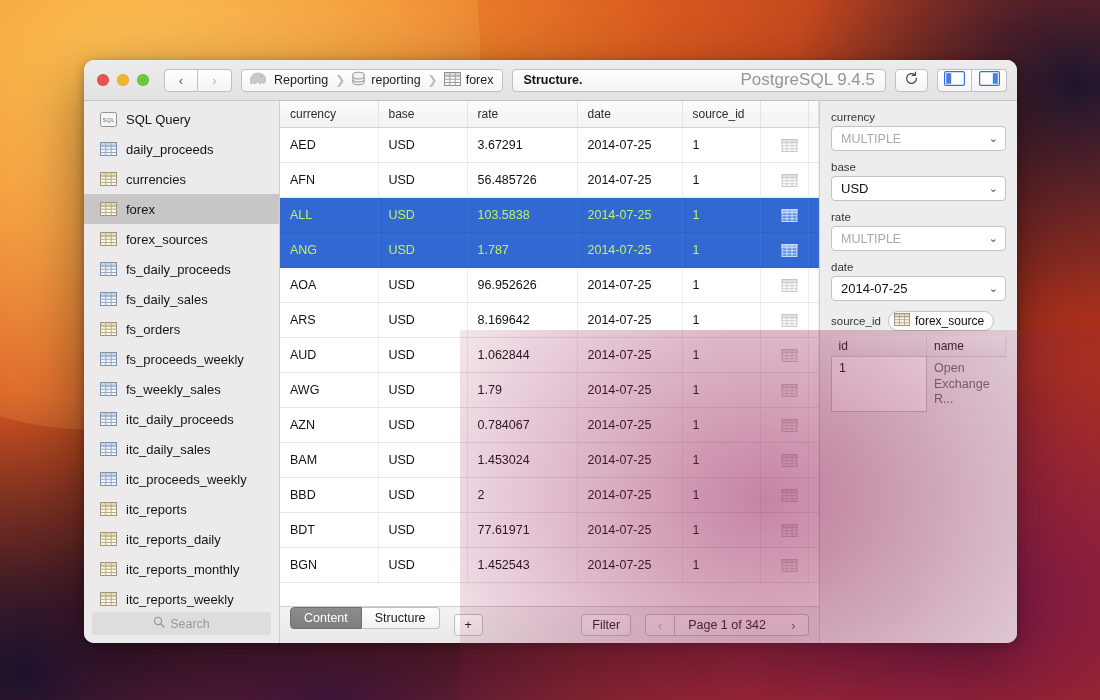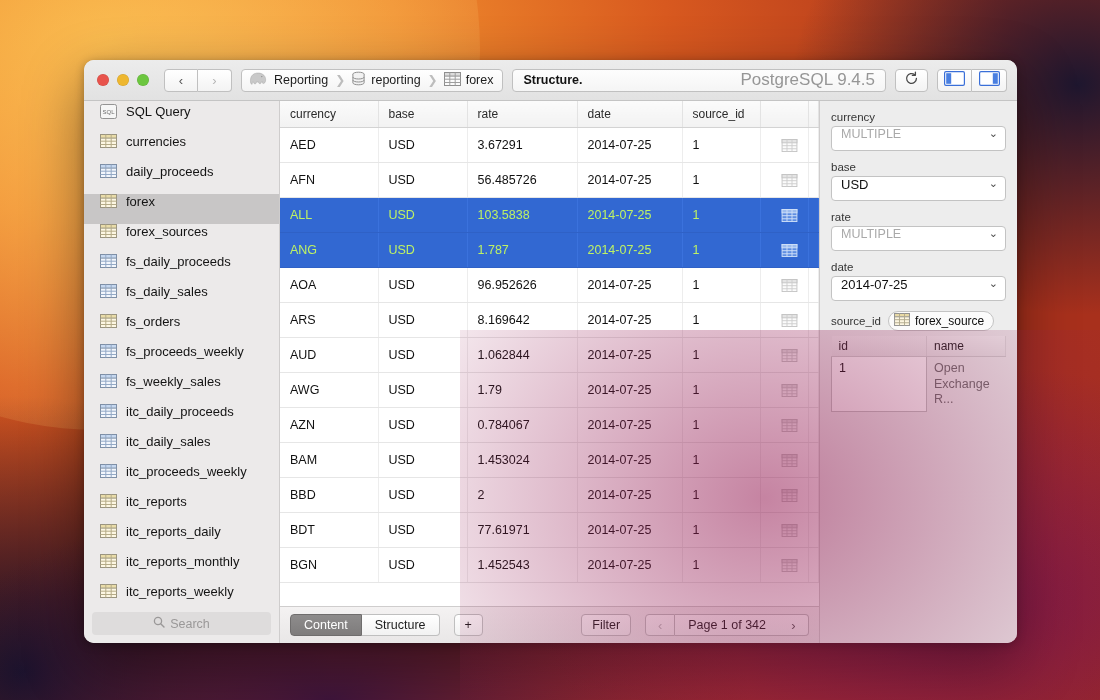--- a/index.html
+++ b/index.html
@@ -128,21 +128,21 @@
   #sidebar {
     width: 196px; flex: 0 0 196px;
     background: #eceaea;
     display: flex; flex-direction: column;
     border-right: 1px solid #cfcdcd;
     min-height: 0;
   }
   #sidebar-list { flex: 1; overflow: hidden; padding-top: 3px; }
   .side-item {
     height: 30px;
-    display: flex; 
+    display: flex; align-items: center;
     gap: 9px;
     padding: 0 10px 0 16px;
     font-size: 13px;
     color: #141414;
     white-space: nowrap;
   }
   .side-item.selected { background: #c8c6c6; }
 
   .tbl-icon { width: 17px; height: 14px; flex: 0 0 17px; display:block; }
   .sql-icon { width: 17px; height: 15px; flex: 0 0 17px; display:block; }
@@ -208,21 +208,21 @@
 
   
   #bottombar {
     height: 37px; flex: 0 0 37px;
     background: linear-gradient(#f4f2f2, #e9e7e7);
     border-top: 1px solid #cfcdcd;
     display: flex; align-items: center;
     padding: 0 10px;
     gap: 14px;
   }
-  .segmented { display: flex; height: 22px; }
+  .segmented { display: flex; height: 36px; }
   .seg {
     padding: 0 13px; height: 22px;
     display: flex; align-items: center;
     background: linear-gradient(#ffffff, #f2f2f2);
     border: 1px solid #bfbfbf;
     font-size: 12.5px; color: #1c1c1c;
   }
   .seg:first-child { border-radius: 4px 0 0 4px; }
   .seg:last-child  { border-radius: 0 4px 4px 0; border-left: none; }
   .seg.active { background: linear-gradient(#8e8c8c, #7e7c7c); color: #fff; border-color: #6f6d6d; }
@@ -261,21 +261,21 @@
     border-left: 1px solid #cfcdcd;
     padding: 10px 11px 0 11px;
     overflow: hidden;
   }
   .field-label { font-size: 11.5px; color: #353535; margin-bottom: 3px; }
   .combo {
     height: 25px;
     background: #ffffff;
     border: 1px solid #c3c3c3;
     border-radius: 4px;
-    display: flex; justify-content: space-between;
+    display: flex; align-items: center; justify-content: space-between;
     padding: 0 7px 0 9px;
     margin-bottom: 10px;
     font-size: 13px; color: #101010;
   }
   .combo.muted { color: #a9a9a9; font-size: 12.5px; }
   .chev { color: #4a4a4a; font-size: 11px; }
 
   #fk-header { display: flex; align-items: center; gap: 7px; margin: 2px 0 5px 0; }
   #fk-header .field-label { margin: 0; }
   #fk-pill {
@@ -412,42 +412,42 @@
                 <svg class="sql-icon" viewBox="0 0 17 15">
                   <rect x=".5" y=".5" width="16" height="14" rx="1.8" fill="#f6f6f6" stroke="#949494"></rect>
                   <text x="8.5" y="10.3" font-family="Liberation Sans, sans-serif" font-size="6" fill="#6e6e6e" text-anchor="middle">SQL</text>
                 </svg>
               </span>
               <span>SQL Query</span>
             </div>
             <div class="side-item">
               <span style="display: flex;">
                 <svg class="tbl-icon" viewBox="0 0 17 14">
+                  <rect x=".5" y=".5" width="16" height="13" fill="#f2f6fc" stroke="#7e8fa6"></rect>
+                  <rect x=".5" y=".5" width="16" height="3.6" fill="#c5d7ef" stroke="#7e8fa6"></rect>
+                  <line x1=".5" y1="7.2" x2="16.5" y2="7.2" stroke="#93a9c6"></line>
+                  <line x1=".5" y1="10.5" x2="16.5" y2="10.5" stroke="#93a9c6"></line>
+                  <line x1="5.8" y1=".5" x2="5.8" y2="13.5" stroke="#93a9c6"></line>
+                  <line x1="11.2" y1=".5" x2="11.2" y2="13.5" stroke="#93a9c6"></line>
+                </svg>
+              </span>
+              <span>daily_proceeds</span>
+            </div>
+            <div class="side-item">
+              <span style="display: flex;">
+                <svg class="tbl-icon" viewBox="0 0 17 14">
                   <rect x=".5" y=".5" width="16" height="13" fill="#fdf7e3" stroke="#9a9480"></rect>
                   <rect x=".5" y=".5" width="16" height="3.6" fill="#e9dca8" stroke="#9a9480"></rect>
                   <line x1=".5" y1="7.2" x2="16.5" y2="7.2" stroke="#b5ab88"></line>
                   <line x1=".5" y1="10.5" x2="16.5" y2="10.5" stroke="#b5ab88"></line>
                   <line x1="5.8" y1=".5" x2="5.8" y2="13.5" stroke="#b5ab88"></line>
                   <line x1="11.2" y1=".5" x2="11.2" y2="13.5" stroke="#b5ab88"></line>
                 </svg>
               </span>
               <span>currencies</span>
-            </div>
-            <div class="side-item">
-              <span style="display: flex;">
-                <svg class="tbl-icon" viewBox="0 0 17 14">
-                  <rect x=".5" y=".5" width="16" height="13" fill="#f2f6fc" stroke="#7e8fa6"></rect>
-                  <rect x=".5" y=".5" width="16" height="3.6" fill="#c5d7ef" stroke="#7e8fa6"></rect>
-                  <line x1=".5" y1="7.2" x2="16.5" y2="7.2" stroke="#93a9c6"></line>
-                  <line x1=".5" y1="10.5" x2="16.5" y2="10.5" stroke="#93a9c6"></line>
-                  <line x1="5.8" y1=".5" x2="5.8" y2="13.5" stroke="#93a9c6"></line>
-                  <line x1="11.2" y1=".5" x2="11.2" y2="13.5" stroke="#93a9c6"></line>
-                </svg>
-              </span>
-              <span>daily_proceeds</span>
             </div>
             <div class="side-item selected">
               <span style="display: flex;">
                 <svg class="tbl-icon" viewBox="0 0 17 14">
                   <rect x=".5" y=".5" width="16" height="13" fill="#fdf7e3" stroke="#9a9480"></rect>
                   <rect x=".5" y=".5" width="16" height="3.6" fill="#e9dca8" stroke="#9a9480"></rect>
                   <line x1=".5" y1="7.2" x2="16.5" y2="7.2" stroke="#b5ab88"></line>
                   <line x1=".5" y1="10.5" x2="16.5" y2="10.5" stroke="#b5ab88"></line>
                   <line x1="5.8" y1=".5" x2="5.8" y2="13.5" stroke="#b5ab88"></line>
                   <line x1="11.2" y1=".5" x2="11.2" y2="13.5" stroke="#b5ab88"></line>

